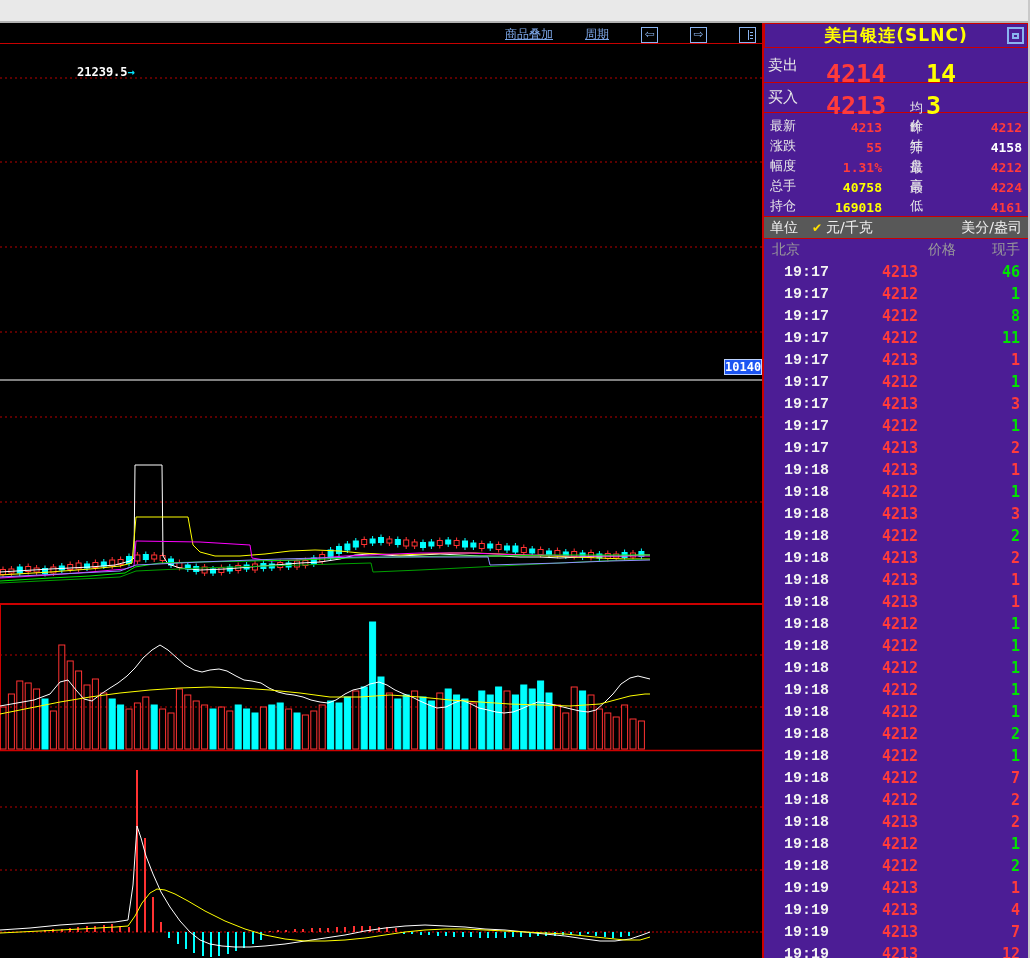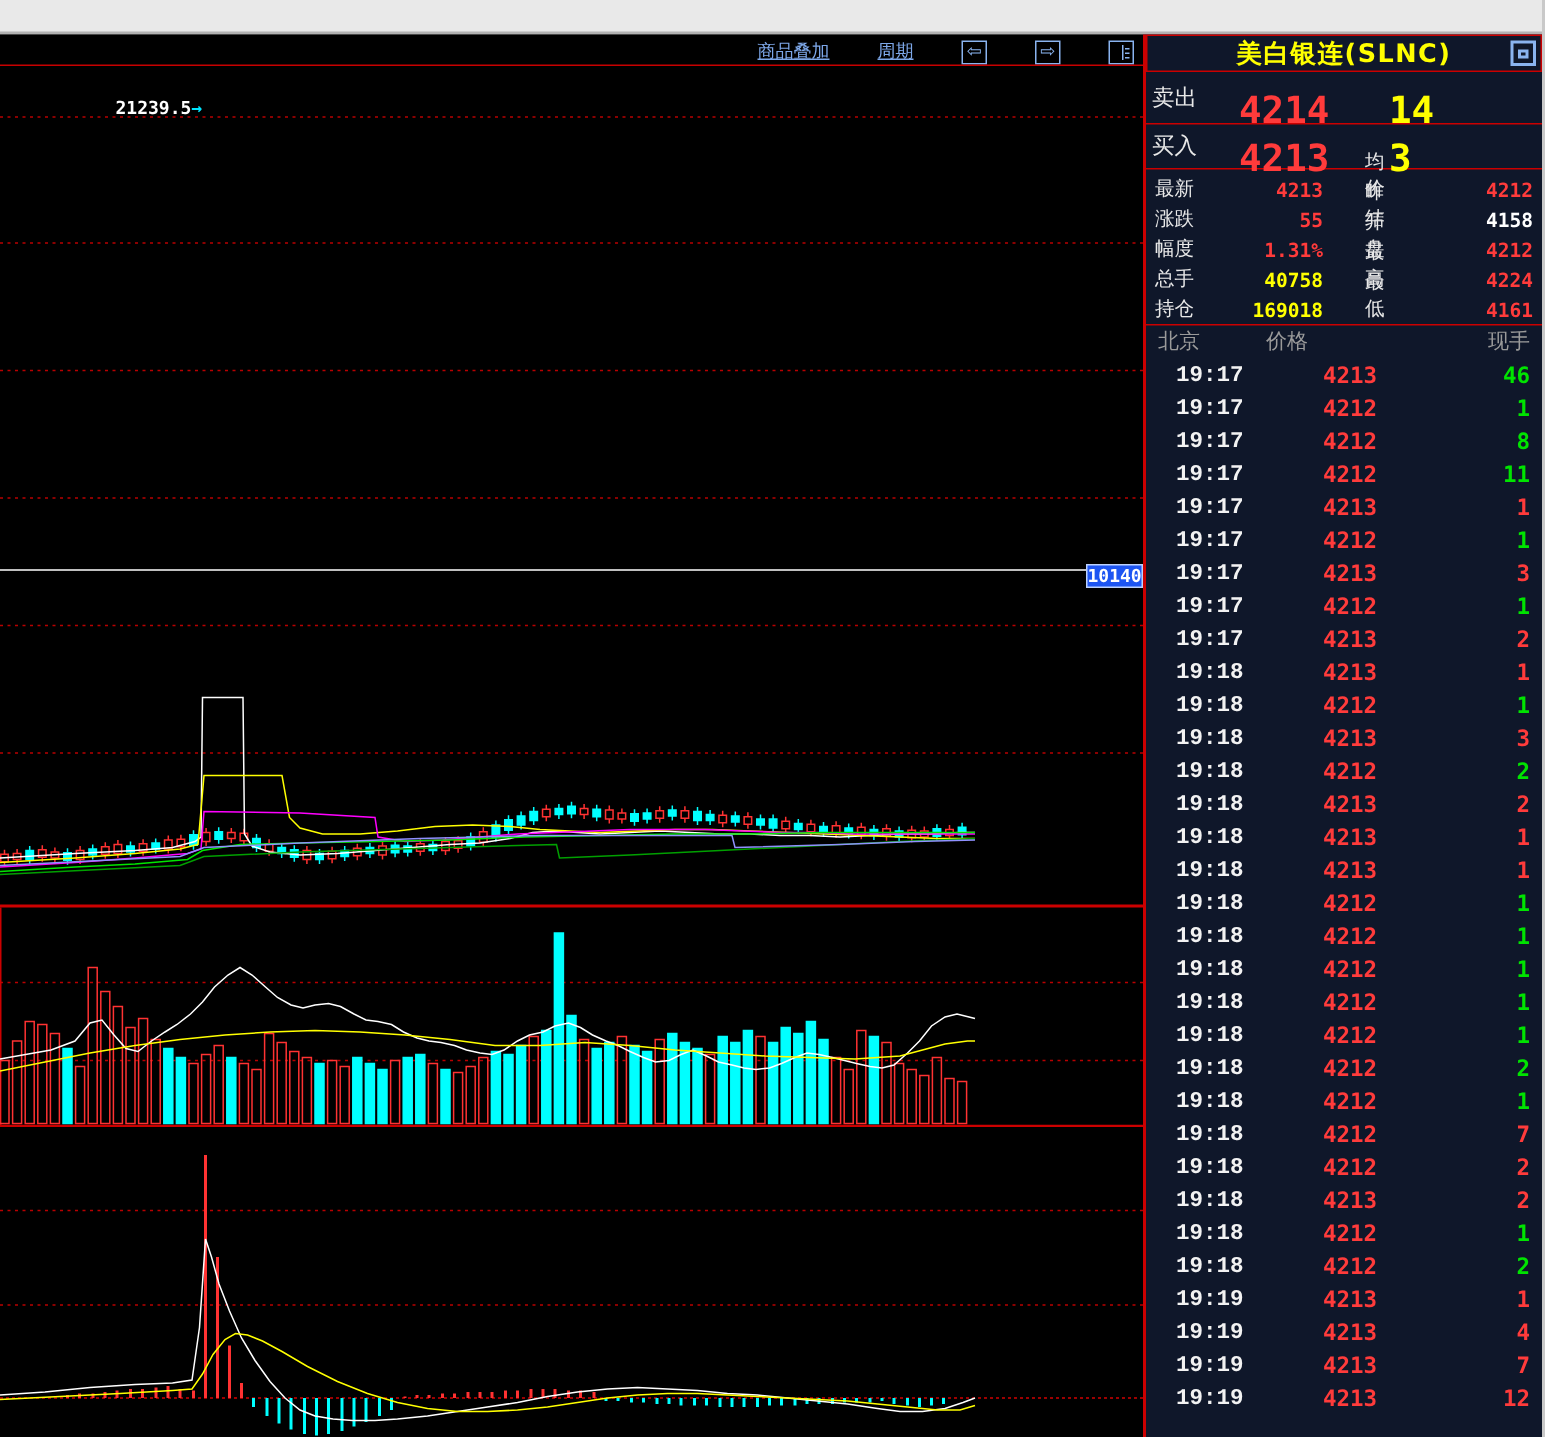--- a/index.html
+++ b/index.html
@@ -14,26 +14,26 @@
     justify-content:flex-end;align-items:center;gap:32px;padding-right:4px;}
   .tb-link{color:#7da7e8;font-size:12px;text-decoration:underline;cursor:pointer;}
   .tb-btn{width:17px;height:16px;border:1px solid #8ab4f0;color:#8ab4f0;font-size:12px;
     line-height:13px;text-align:center;background:#000;cursor:pointer;position:relative;}
   .tb-btn .inner-pane{position:absolute;right:2px;top:2px;bottom:2px;width:5px;
     border-left:1px solid #8ab4f0;}
   .tb-btn .inner-pane i{display:block;height:1px;background:#8ab4f0;margin:2px 0 0 1px;width:3px;}
   .price-flag{position:absolute;left:77px;top:42px;color:#fff;font-weight:bold;
     font-size:12px;font-family:"DejaVu Sans Mono","Liberation Mono",monospace;}
   .price-flag .arr{color:#00e5ff;font-weight:bold;}
-  .axis-tag{position:absolute;left:724px;top:353px;width:38px;height:16px;background:#1d55f2;
+  .axis-tag{position:absolute;left:724px;top:336px;width:38px;height:16px;background:#1d55f2;
     border:1px solid #bcd2ff;color:#fff;font-size:12px;font-weight:bold;text-align:left;
     line-height:14px;font-family:"DejaVu Sans Mono","Liberation Mono",monospace;}
   svg.chart{position:absolute;left:0;top:0;}
   
-  .panel{position:absolute;left:762px;top:23px;width:266px;height:935px;background:#0f172a;
+  .panel{position:absolute;left:762px;top:23px;width:266px;height:935px;background:#4c1d95;
     border-left:2px solid #cc0000;}
   .p-title{height:25px;border:1px solid #cc0000;display:flex;align-items:center;
     justify-content:center;position:relative;}
   .p-title .ttl{color:#ffff00;font-size:17px;font-weight:bold;letter-spacing:1px;}
   .max-btn{position:absolute;right:3px;top:3px;width:17px;height:17px;border:2px solid #8ab4f0;
     display:flex;align-items:center;justify-content:center;cursor:pointer;}
   .max-btn i{display:block;width:7px;height:6px;border:2px solid #8ab4f0;}
   .bidask{height:35px;border-bottom:1px solid #cc0000;display:flex;align-items:center;}
   .bidask.buy{height:30px;}
   .bidask .lab{color:#e8e8e8;font-size:15px;flex:0 0 62px;padding-left:4px;}
@@ -50,21 +50,21 @@
   .stat-row .sv1{flex:0 0 66px;}
   .stat-row .sl2{flex:0 0 52px;padding-left:28px;}
   .stat-row .sv2{flex:1;padding-right:6px;}
   .unit-row{height:22px;background:#585858;border-bottom:1px solid #cc0000;display:flex;
     align-items:center;font-size:14px;color:#f0f0f0;}
   .unit-row .ul{padding-left:6px;flex:0 0 48px;}
   .unit-row .chk{color:#ffe000;font-size:12px;padding-right:4px;}
   .unit-row .ur{flex:1;text-align:right;padding-right:6px;}
   .list-head{height:22px;display:flex;align-items:center;color:#9a9a9a;font-size:14px;}
   .list-head .h1{flex:0 0 80px;padding-left:8px;}
-  .list-head .h2{flex:1;text-align:left;}
+  .list-head .h2{flex:1;text-align:right;}
   .list-head .h3{flex:0 0 72px;text-align:right;padding-right:8px;}
   .ticks{overflow:hidden;height:700px;}
   .tick-row{height:22px;display:flex;align-items:center;
     font-family:"DejaVu Sans Mono","Liberation Mono",monospace;font-weight:bold;font-size:15px;}
   .tick-row .t{flex:0 0 80px;padding-left:20px;color:#f2f2f2;font-family:Liberation Mono, monospace;}
   .tick-row .p{flex:1;text-align:center;color:#ff3b3b;}
   .tick-row .v{flex:0 0 72px;text-align:right;padding-right:8px;}
   .c-red{color:#ff3b3b;}.c-yellow{color:#ffff00;}.c-white{color:#ffffff;}.c-green{color:#00e400;}
 </style>
 </head>
@@ -463,20 +463,26 @@
      <span class="sl sl2">最高</span>
      <span class="sv sv2 c-red">4224</span>
       </div>
       <div class="stat-row">
         <span class="sl sl1">持仓</span>
      <span class="sv sv1 c-yellow">169018</span>
      <span class="sl sl2">最低</span>
      <span class="sv sv2 c-red">4161</span>
       </div>
     </div>
+  <div class="unit-row">
+    <span class="ul">单位</span>
+    <span class="chk">✔</span>
+    <span>元/千克</span>
+    <span class="ur">美分/盎司</span>
+  </div>
   <div class="list-head">
     <span class="h1">北京</span>
     <span class="h2">价格</span>
     <span class="h3">现手</span>
   </div>
   <div class="ticks" id="ticks">
       <div class="tick-row">
         <span class="t">19:17</span>
      <span class="p">4213</span>
      <span class="v c-green">46</span>

